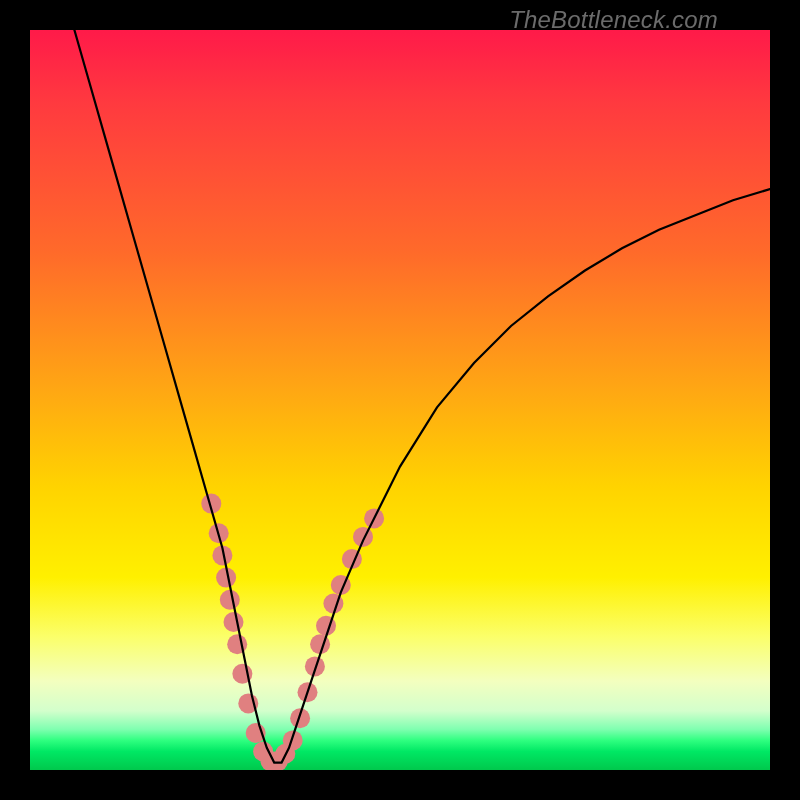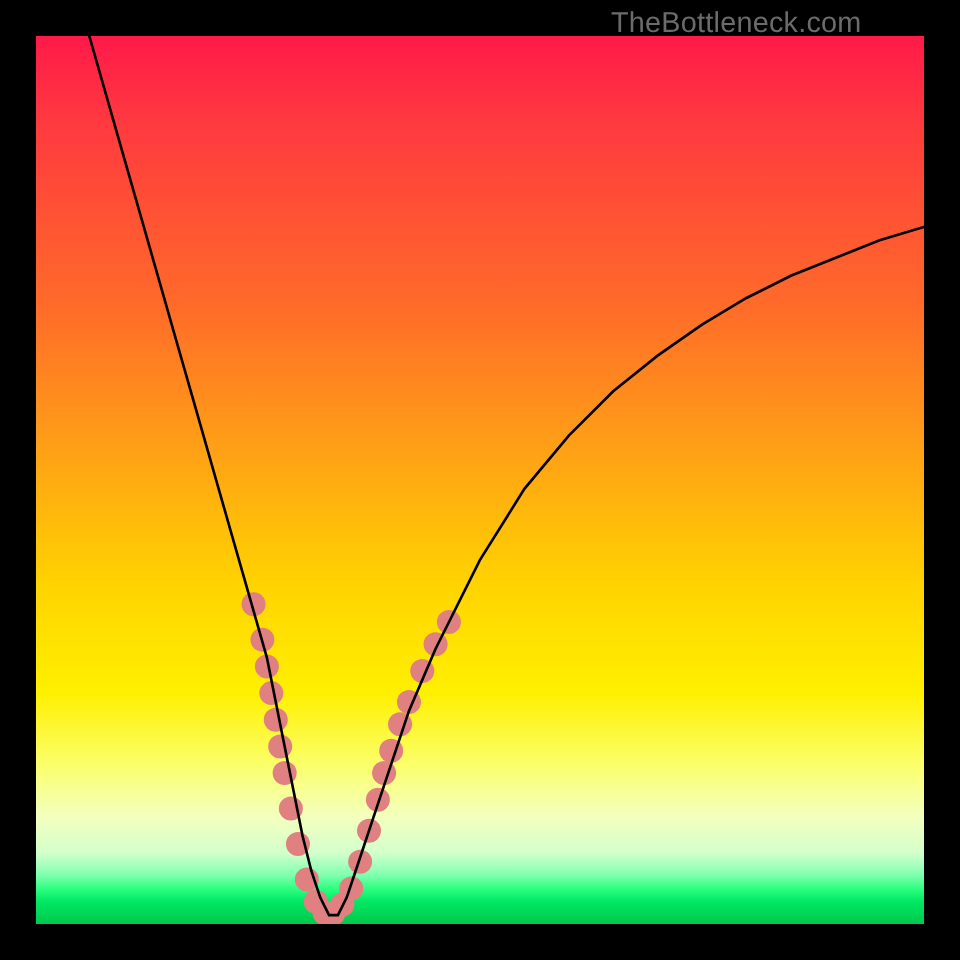--- a/index.html
+++ b/index.html
@@ -11,20 +11,21 @@
     background: #000;
     font-family: Arial, Helvetica, sans-serif;
   }
   .frame {
     position: absolute;
     left: 0;
     top: 0;
     width: 728px;
     height: 800px;
     background: #000;
+    font-style: italic;
   }
   .plot {
     position: absolute;
     left: 30px;
     top: 30px;
     width: 740px;
     height: 740px;
     
     background: linear-gradient(
       to bottom,

